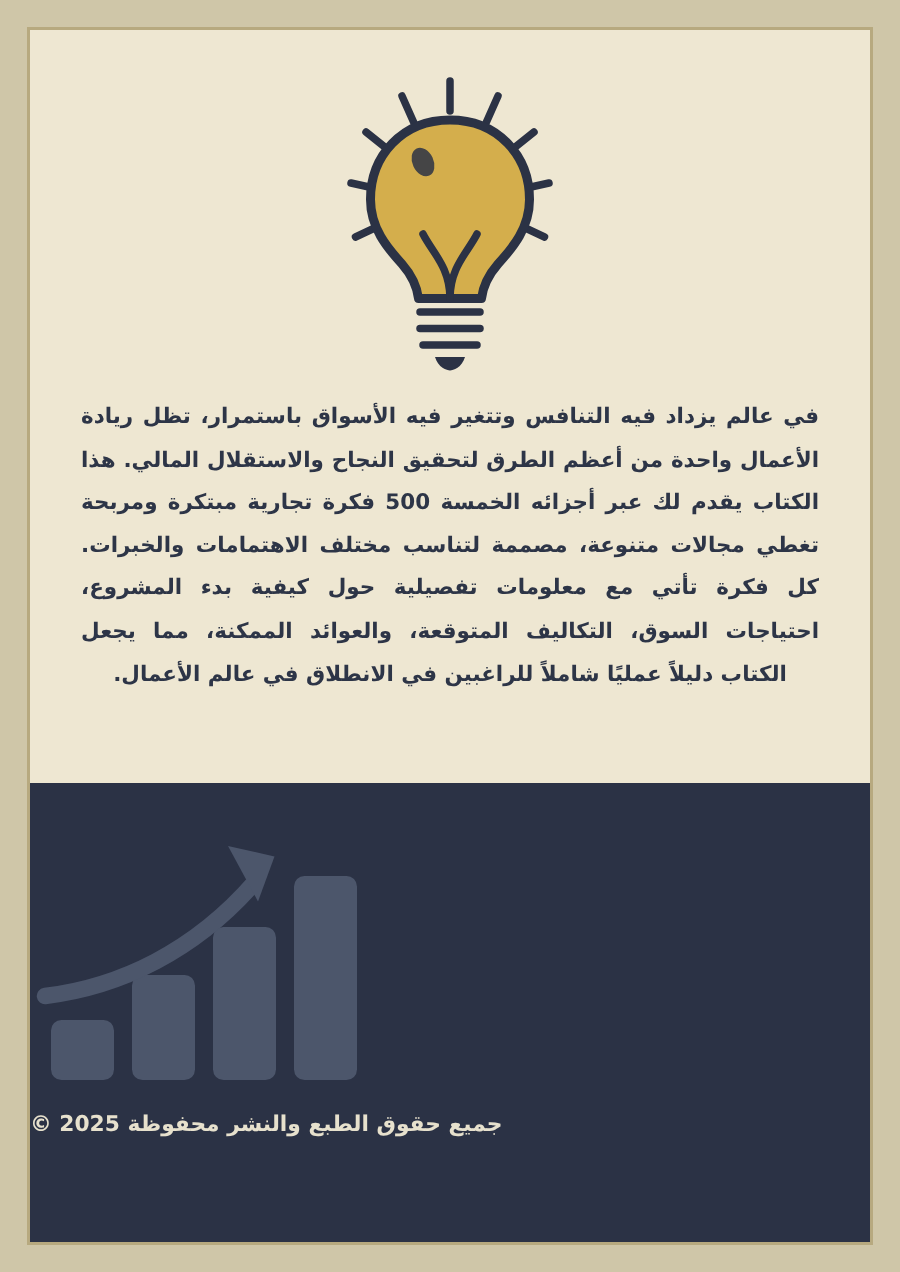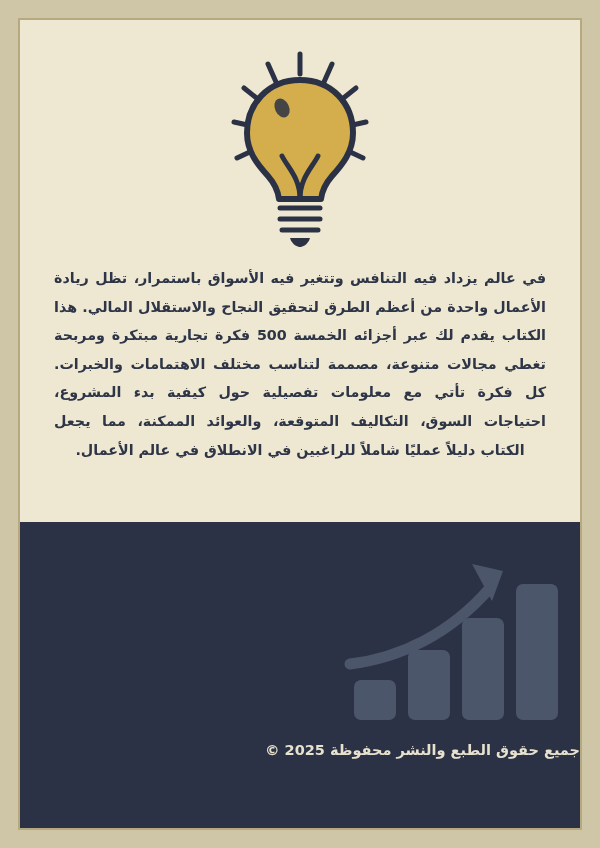--- a/index.html
+++ b/index.html
@@ -71,21 +71,21 @@
   }
 
   
   .bottom-panel {
     background: #2b3245;
     flex: 1 1 auto;
     position: relative;
     box-sizing: border-box;
     display: flex;
     flex-direction: column;
-    align-items: flex-start;
+    align-items: flex-end;
     justify-content: flex-start;
   }
 
   .chart-wrap {
     margin-top: 16px;
     width: 240px;
     height: 200px;
     display: flex;
     align-items: center;
     justify-content: center;

